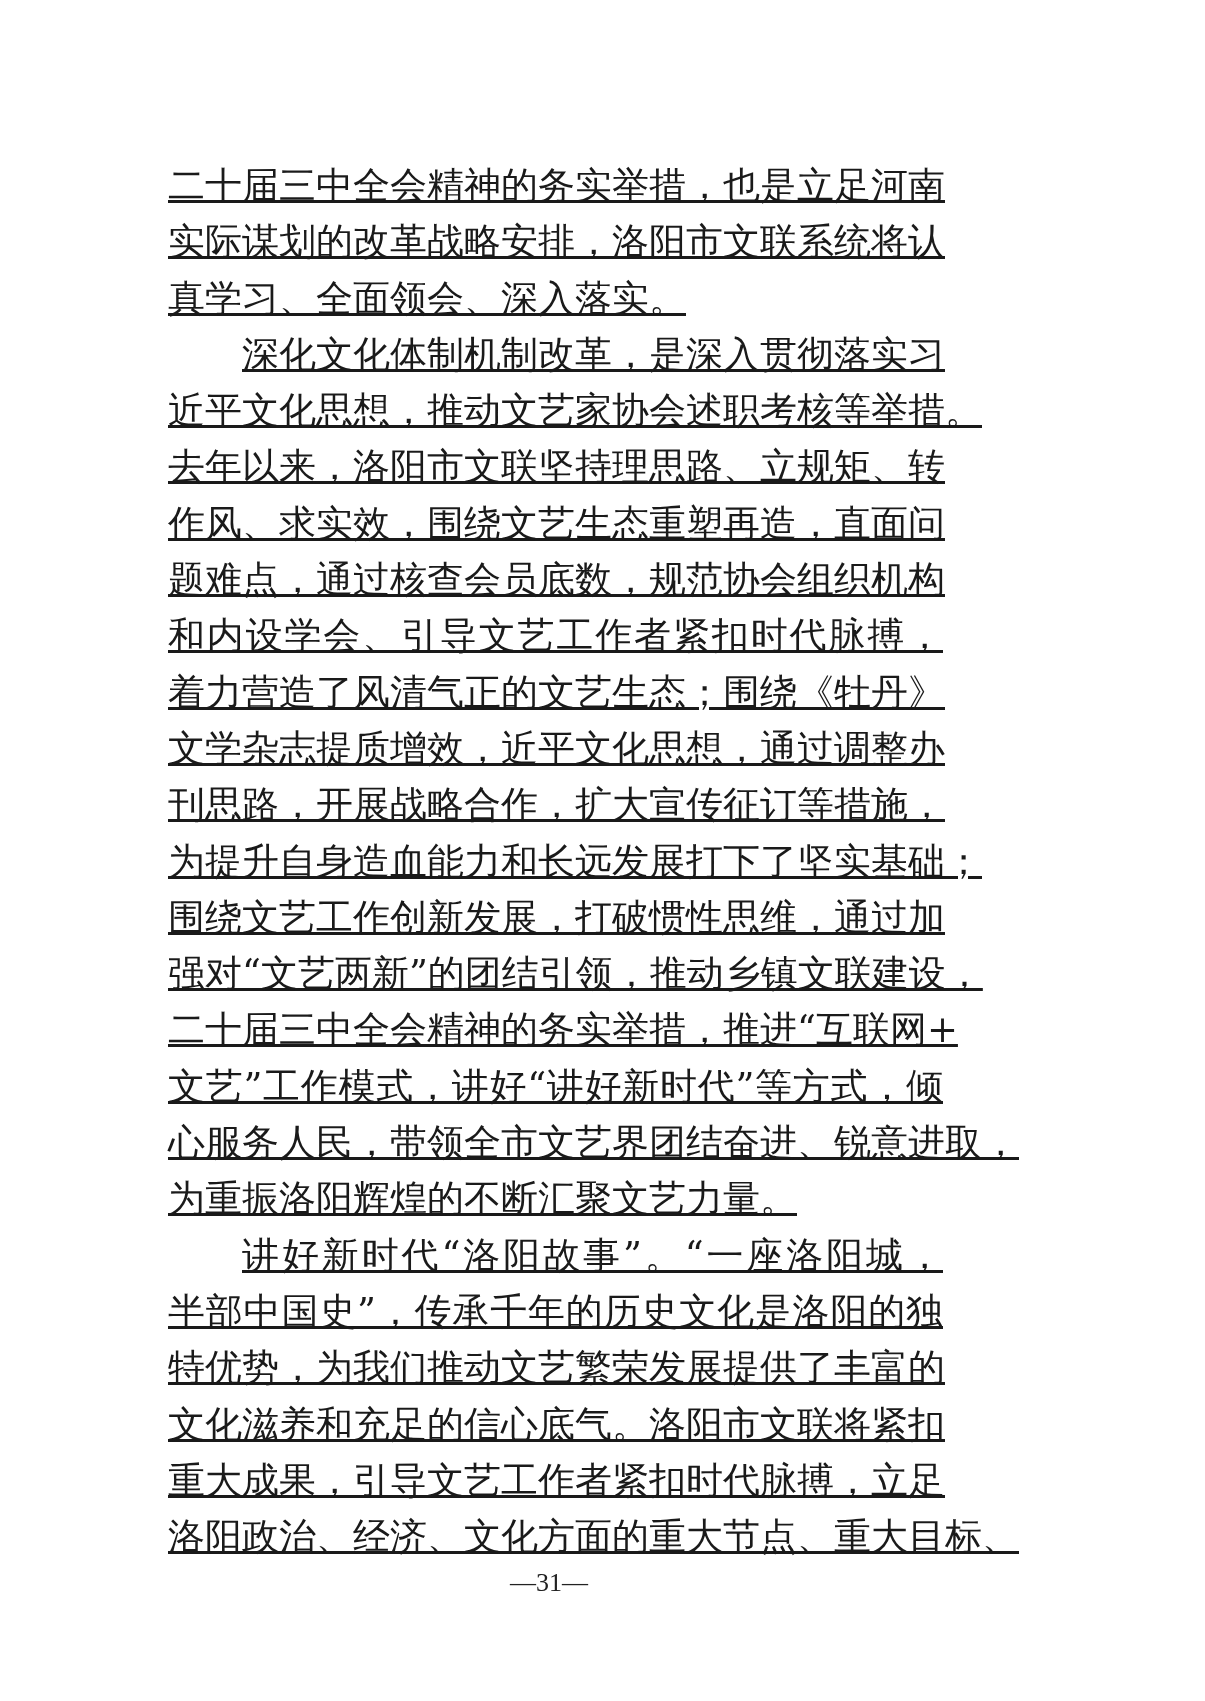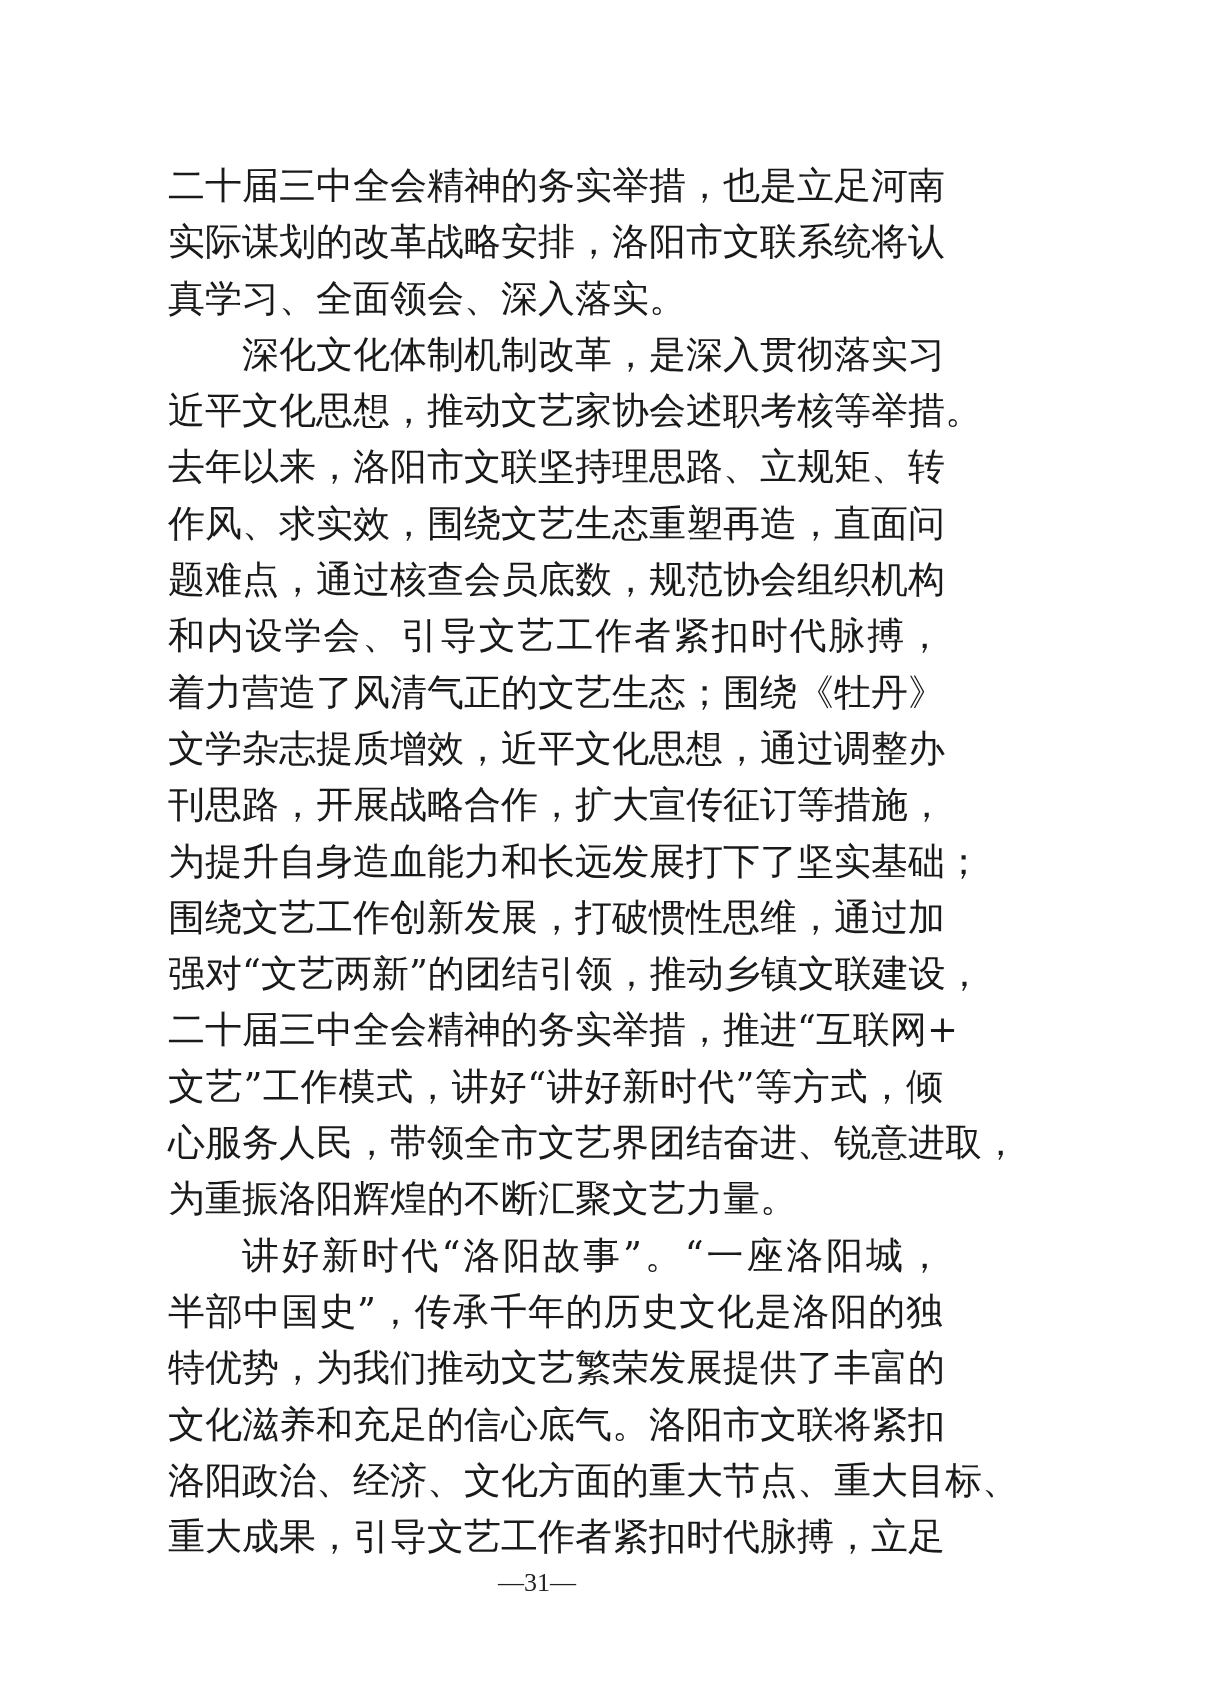--- a/index.html
+++ b/index.html
@@ -19,40 +19,41 @@
       position: absolute;
       left: 0; top: 0;
       width: 1205px;
       height: 1701px;
     }
     .text-column {
       position: absolute;
       left: 168px;
       top: 158px;
       width: 775px;
+      text-decoration: underline;
     }
     .line {
       display: block;
       height: 56.3px;
       line-height: 56.3px;
       font-size: 37px;
       white-space: nowrap;
       text-align: justify;
       text-align-last: justify;
       letter-spacing: 0;
     }
     .line.last {
       text-align-last: left;
     }
     .line.indent {
       padding-left: 74px;
     }
     .page-number {
       position: absolute;
-      left: 4px;
+      left: 16px;
       width: 1066px;
       top: 1568px;
       text-align: center;
       font-size: 26px;
       font-family: "Liberation Serif", "DejaVu Serif", serif;
       color: #222;
     }
   </style>
 </head>
 <body>
@@ -83,20 +84,20 @@
       <span class="line">文艺”工作模式，讲好“讲好新时代”等方式，倾</span>
       <span class="line">心服务人民，带领全市文艺界团结奋进、锐意进取，</span>
       <span class="line last">为重振洛阳辉煌的不断汇聚文艺力量。</span>
     </div>
 
     <div>
       <span class="line indent">讲好新时代“洛阳故事”。“一座洛阳城，</span>
       <span class="line">半部中国史”，传承千年的历史文化是洛阳的独</span>
       <span class="line">特优势，为我们推动文艺繁荣发展提供了丰富的</span>
       <span class="line">文化滋养和充足的信心底气。洛阳市文联将紧扣</span>
+      <span class="line">重大成果，引导文艺工作者紧扣时代脉搏，立足</span>
       <span class="line">洛阳政治、经济、文化方面的重大节点、重大目标、</span>
-      <span class="line">重大成果，引导文艺工作者紧扣时代脉搏，立足</span>
     </div>
 
   </div>
 
   <div class="page-number">—31—</div>
 </div>
 
 </body></html>

